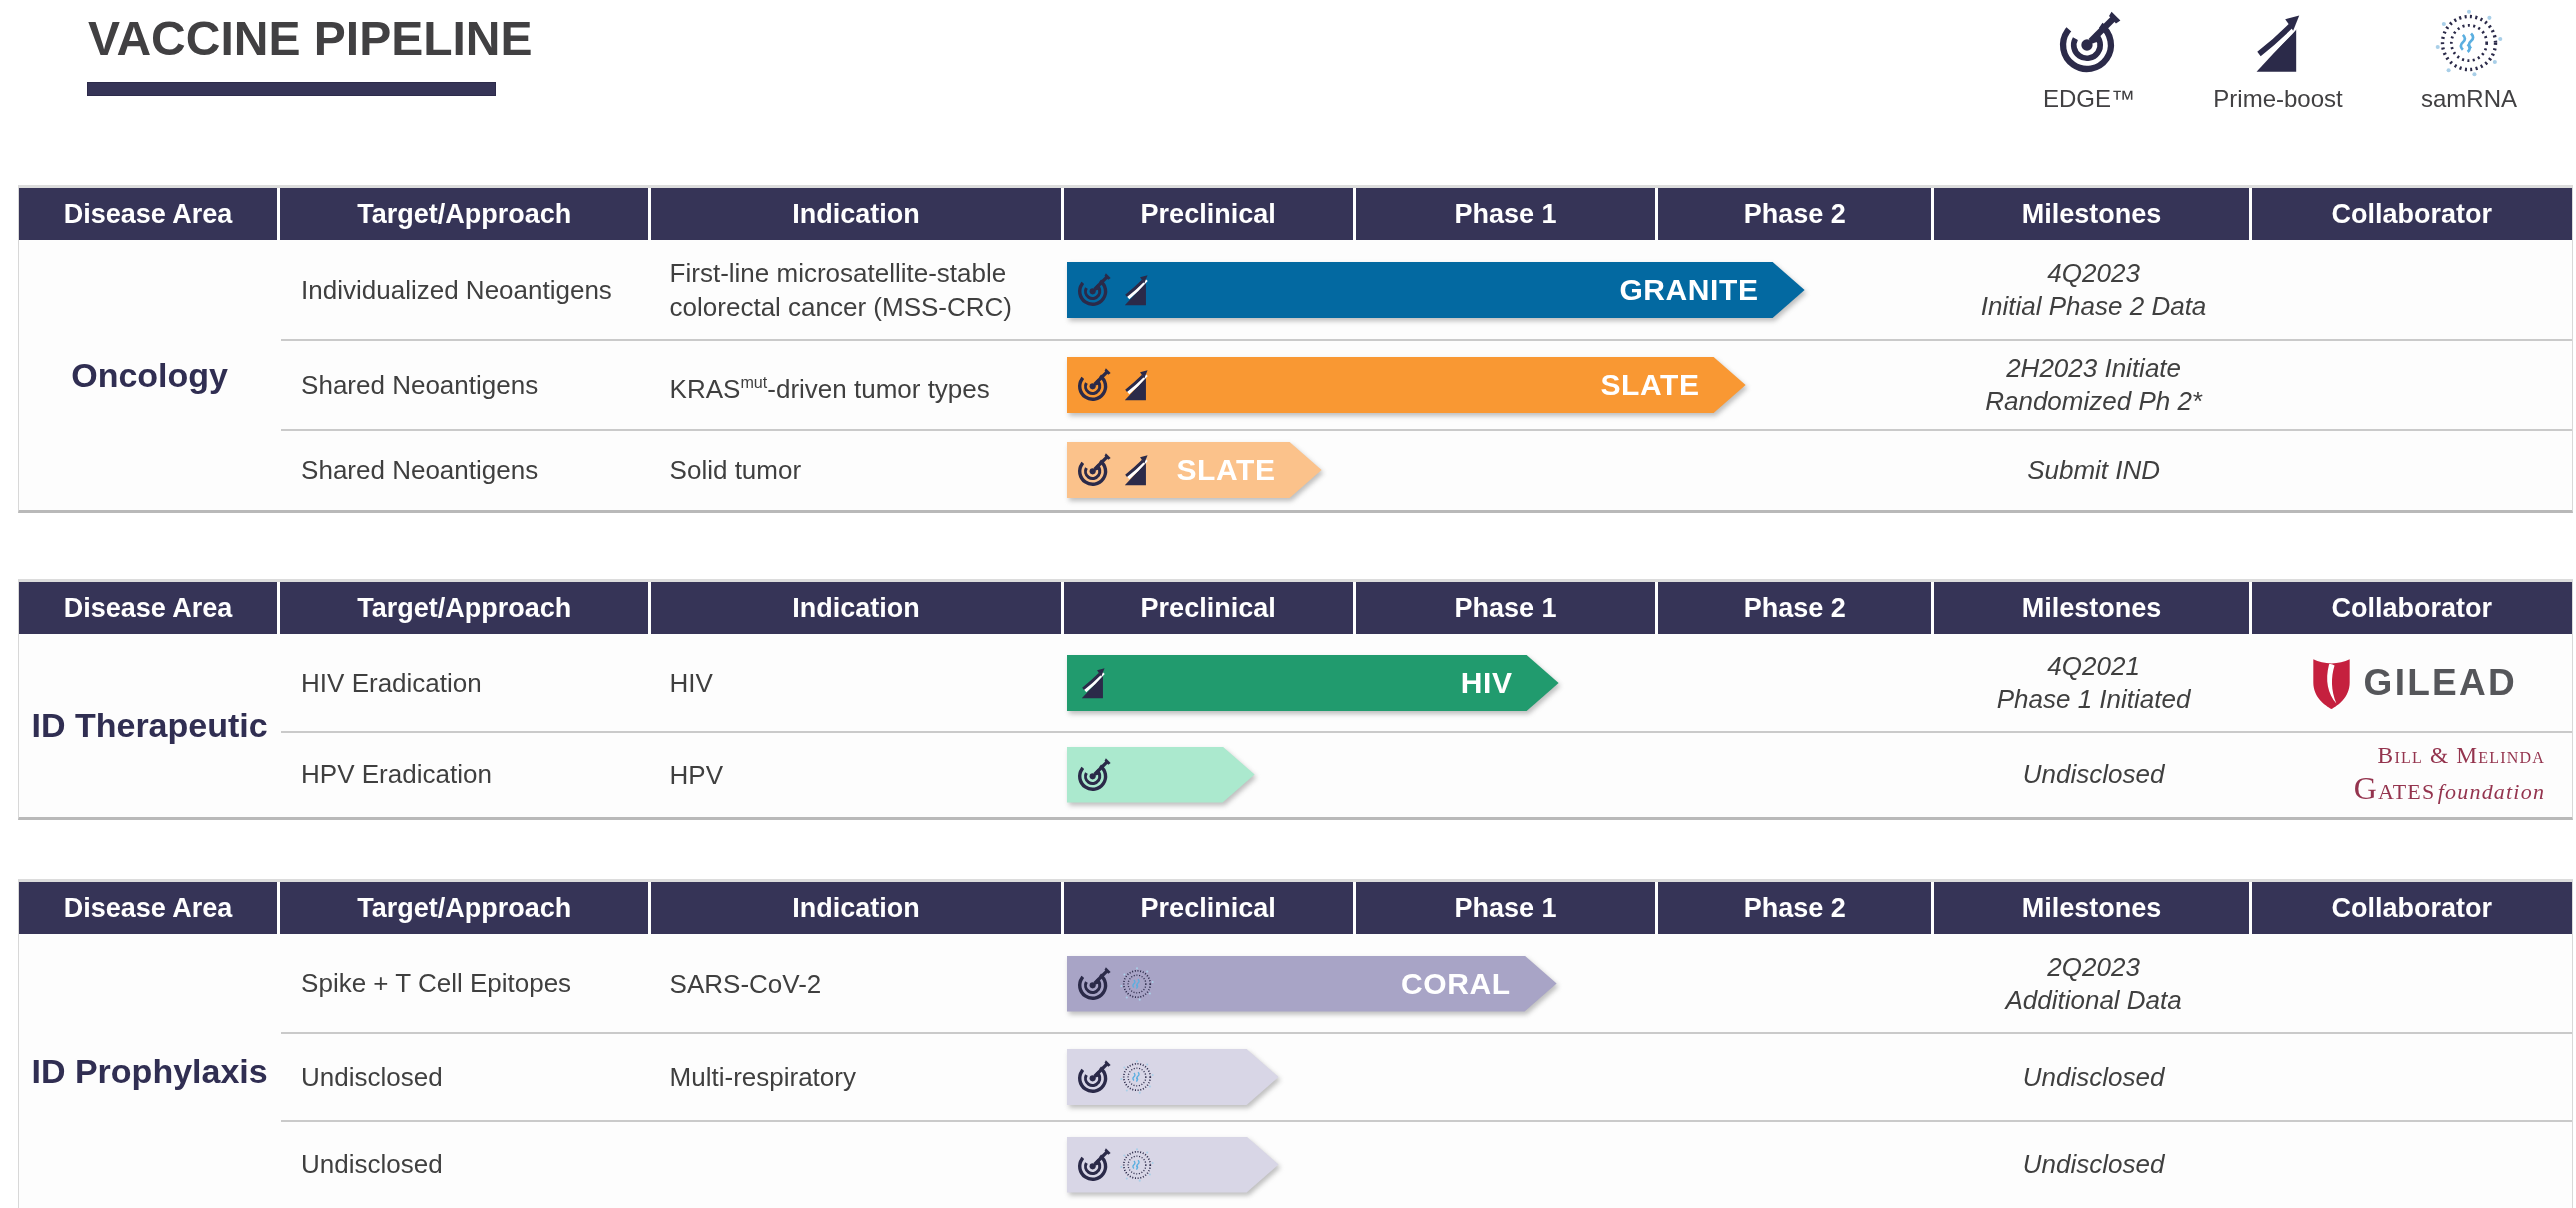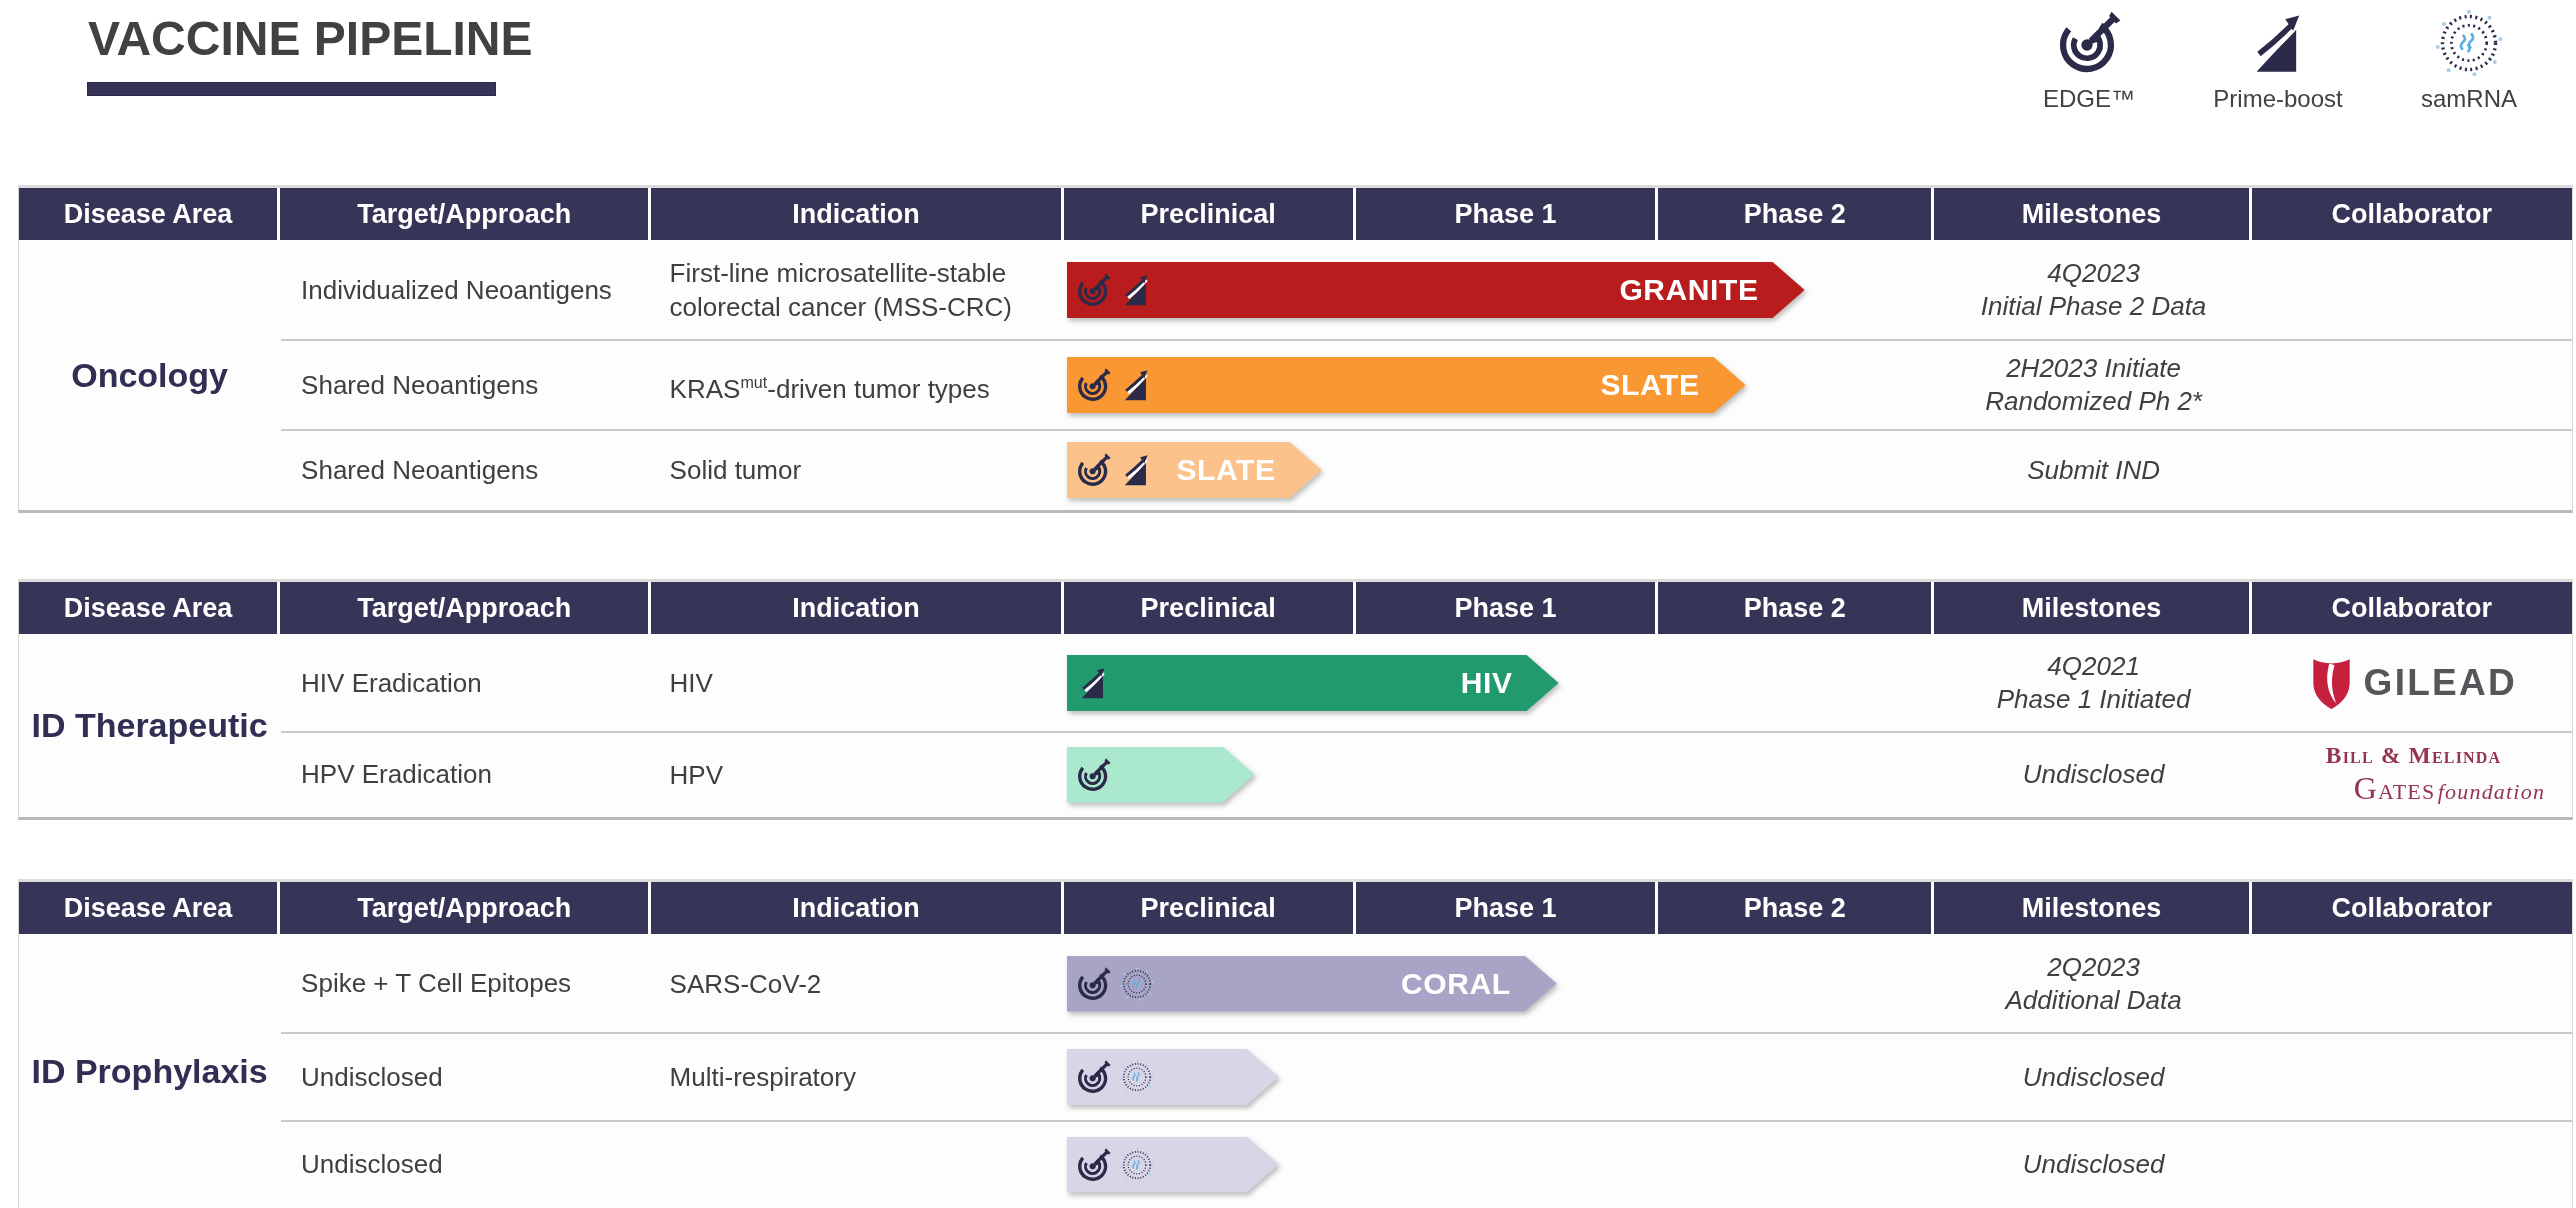--- a/index.html
+++ b/index.html
@@ -43,21 +43,21 @@
        clip-path:polygon(0 0,calc(100% - 32px) 0,100% 50%,calc(100% - 32px) 100%,0 100%);}
   .prog{position:absolute;right:46px;top:50%;transform:translateY(-50%);color:#fff;font-weight:bold;font-size:30px;letter-spacing:0.6px;}
   .bic{flex:0 0 auto;}
 
   .ic-navy{color:#2b2a49;}
 
   
   .gilead{display:flex;align-items:center;gap:10.5px;}
   .gilead-text{font-size:37px;font-weight:bold;color:#55565a;letter-spacing:2.3px;}
   .gates{width:263px;color:#94344e;font-family:"Liberation Serif",serif;}
-  .gates-l1{font-variant:small-caps;font-size:23.4px;letter-spacing:1.2px;text-align:center;font-weight:bold;}
+  .gates-l1{font-variant:small-caps;font-size:23.4px;letter-spacing:1.2px;text-align:right;}
   .gates-l2{text-align:right;margin-top:1.2px;}
   .gates-word{font-variant:small-caps;font-size:32px;letter-spacing:1.2px;}
   .gates-foundation{font-style:italic;font-size:22px;letter-spacing:1.2px;}
   .cepi-nih{display:flex;align-items:center;gap:20px;}
   .cepi{position:relative;font-size:41px;font-weight:bold;color:#1e2a5a;letter-spacing:0.28em;}
   .cepi-dot{position:absolute;left:47px;top:24.6px;width:10px;height:13px;background:#e8404a;border-radius:50%;}
   .nih{position:relative;display:flex;align-items:center;}
   .nih-box{width:98px;height:63px;background:#7e8083;border-radius:10.5px;display:flex;align-items:center;justify-content:center;
            color:#fff;font-weight:bold;font-size:34px;letter-spacing:0.6px;}
   .nih-chev{margin-left:-8.2px;}
@@ -152,21 +152,21 @@
       <div class="th w6">Milestones</div>
       <div class="th w7">Collaborator</div>
     </div>
     <div class="tbody">
       <div class="disease-label">Oncology</div>
 
       <div class="trow" style="height:100px;">
         <div class="cell cell-indication">First-line microsatellite-stable colorectal cancer (MSS-CRC)</div>
         <div class="cell cell-target">Individualized Neoantigens</div>
         <div class="bar-wrap">
-          <div class="bar" style="width: 738px; background-color: #b91c1c;">
+          <div class="bar" style="width: 738px; background-color: #0369a1;">
             <svg class="bic ic-navy" width="34" height="34" viewBox="0 0 58 58">
                 <use href="#i-edge"></use>
               </svg>
             <svg class="bic ic-navy" width="33" height="36" viewBox="0 0 56 62">
                 <use href="#i-prime"></use>
               </svg>
             <span class="prog">GRANITE</span>
           </div>
         </div>
         <div class="cell cell-milestone">

